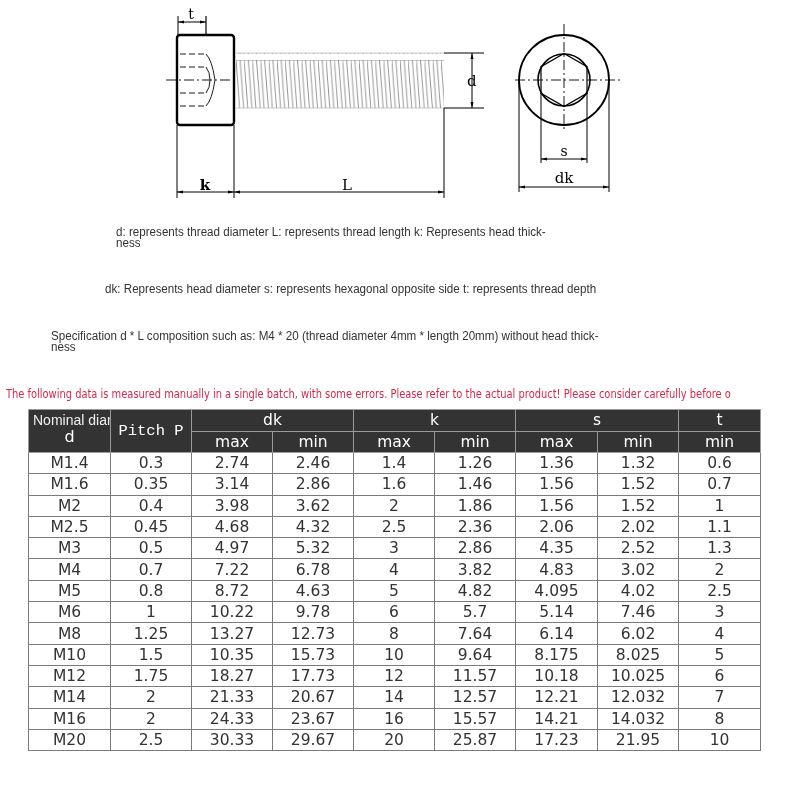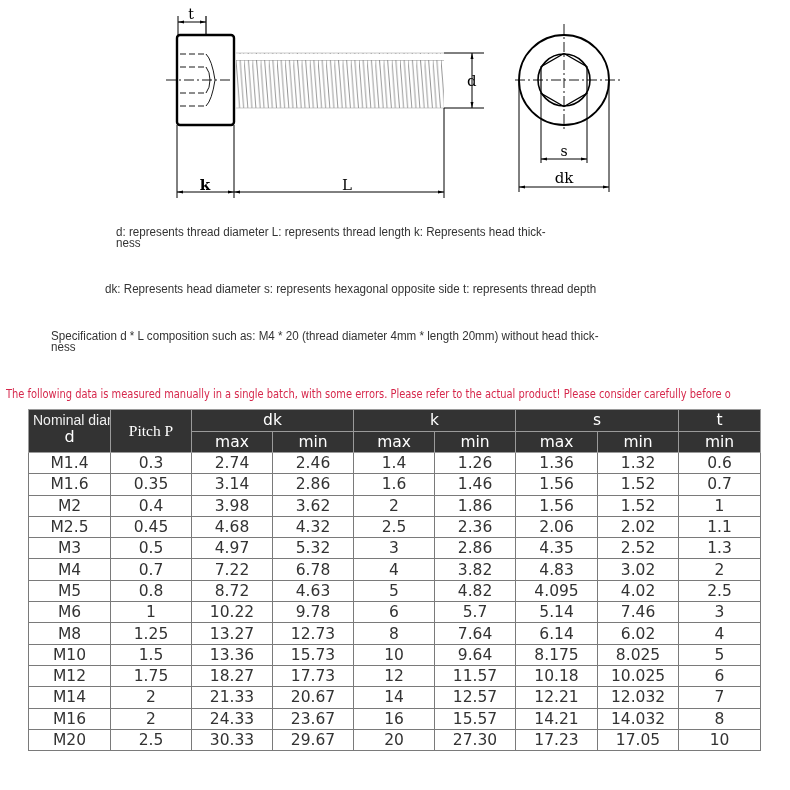--- a/index.html
+++ b/index.html
@@ -6,21 +6,21 @@
   body { width:790px; height:790px; position:relative; overflow:hidden; font-family:"Liberation Sans", sans-serif; }
   .diagram { position:absolute; left:0; top:0; width:790px; height:205px; }
   .note { position:absolute; font-family:"Liberation Sans", sans-serif; font-size:12.5px; color:#333; line-height:11px; transform:scaleX(0.93); transform-origin:left top; white-space:nowrap; }
   .warn { position:absolute; left:6px; top:387px; font-size:11.5px; color:#d6284c; white-space:nowrap; font-family:"DejaVu Sans", sans-serif; transform:scaleX(0.86); transform-origin:left top; }
   table.spec { position:absolute; left:28px; top:409px; border-collapse:collapse; width:732px; table-layout:fixed; font-family:"DejaVu Sans", sans-serif; }
   table.spec td, table.spec th { border:1.5px solid #7a7a7a; text-align:center; padding:0; font-weight:normal; font-size:15.5px; color:#333; height:20.3px; line-height:20px; overflow:hidden; white-space:nowrap; }
   table.spec th { background:#333; color:#fff; border-color:#9a9a9a; height:20.5px; }
   table.spec th.sub { border-top:1.5px solid #ddd; }
   .nom-small { font-size:14px; display:block; text-align:left; padding-left:4px; line-height:11px; font-family:"Liberation Sans", sans-serif; color:#eee; }
   .nom-d { display:block; font-size:16px; line-height:22px; }
-  .pitch { font-family:Liberation Serif, serif; font-size:15px; }
+  .pitch { font-family:Liberation Mono, monospace; font-size:15px; }
 </style>
 </head>
 <body>
 
 <svg class="diagram" viewBox="0 0 790 205" xmlns="http://www.w3.org/2000/svg">
   <defs>
     <pattern id="thr" x="236" y="0" width="8.2" height="60" patternUnits="userSpaceOnUse">
       <path d="M0,0 L4.1,0 L8.2,0 M0,0 L4,54 M4.1,0 L8.2,54" stroke="#888" stroke-width="0.9" fill="none"></path>
     </pattern>
   </defs>
@@ -230,21 +230,21 @@
         <td>12.73</td>
         <td>8</td>
         <td>7.64</td>
         <td>6.14</td>
         <td>6.02</td>
         <td>4</td>
       </tr>
       <tr>
         <td>M10</td>
         <td>1.5</td>
-        <td>13.36</td>
+        <td>10.35</td>
         <td>15.73</td>
         <td>10</td>
         <td>9.64</td>
         <td>8.175</td>
         <td>8.025</td>
         <td>5</td>
       </tr>
       <tr>
         <td>M12</td>
         <td>1.75</td>
@@ -277,19 +277,19 @@
         <td>14.21</td>
         <td>14.032</td>
         <td>8</td>
       </tr>
       <tr>
         <td>M20</td>
         <td>2.5</td>
         <td>30.33</td>
         <td>29.67</td>
         <td>20</td>
-        <td>27.30</td>
+        <td>25.87</td>
         <td>17.23</td>
-        <td>17.05</td>
+        <td>21.95</td>
         <td>10</td>
       </tr>
     </tbody>
 </table>
 
 </body></html>

